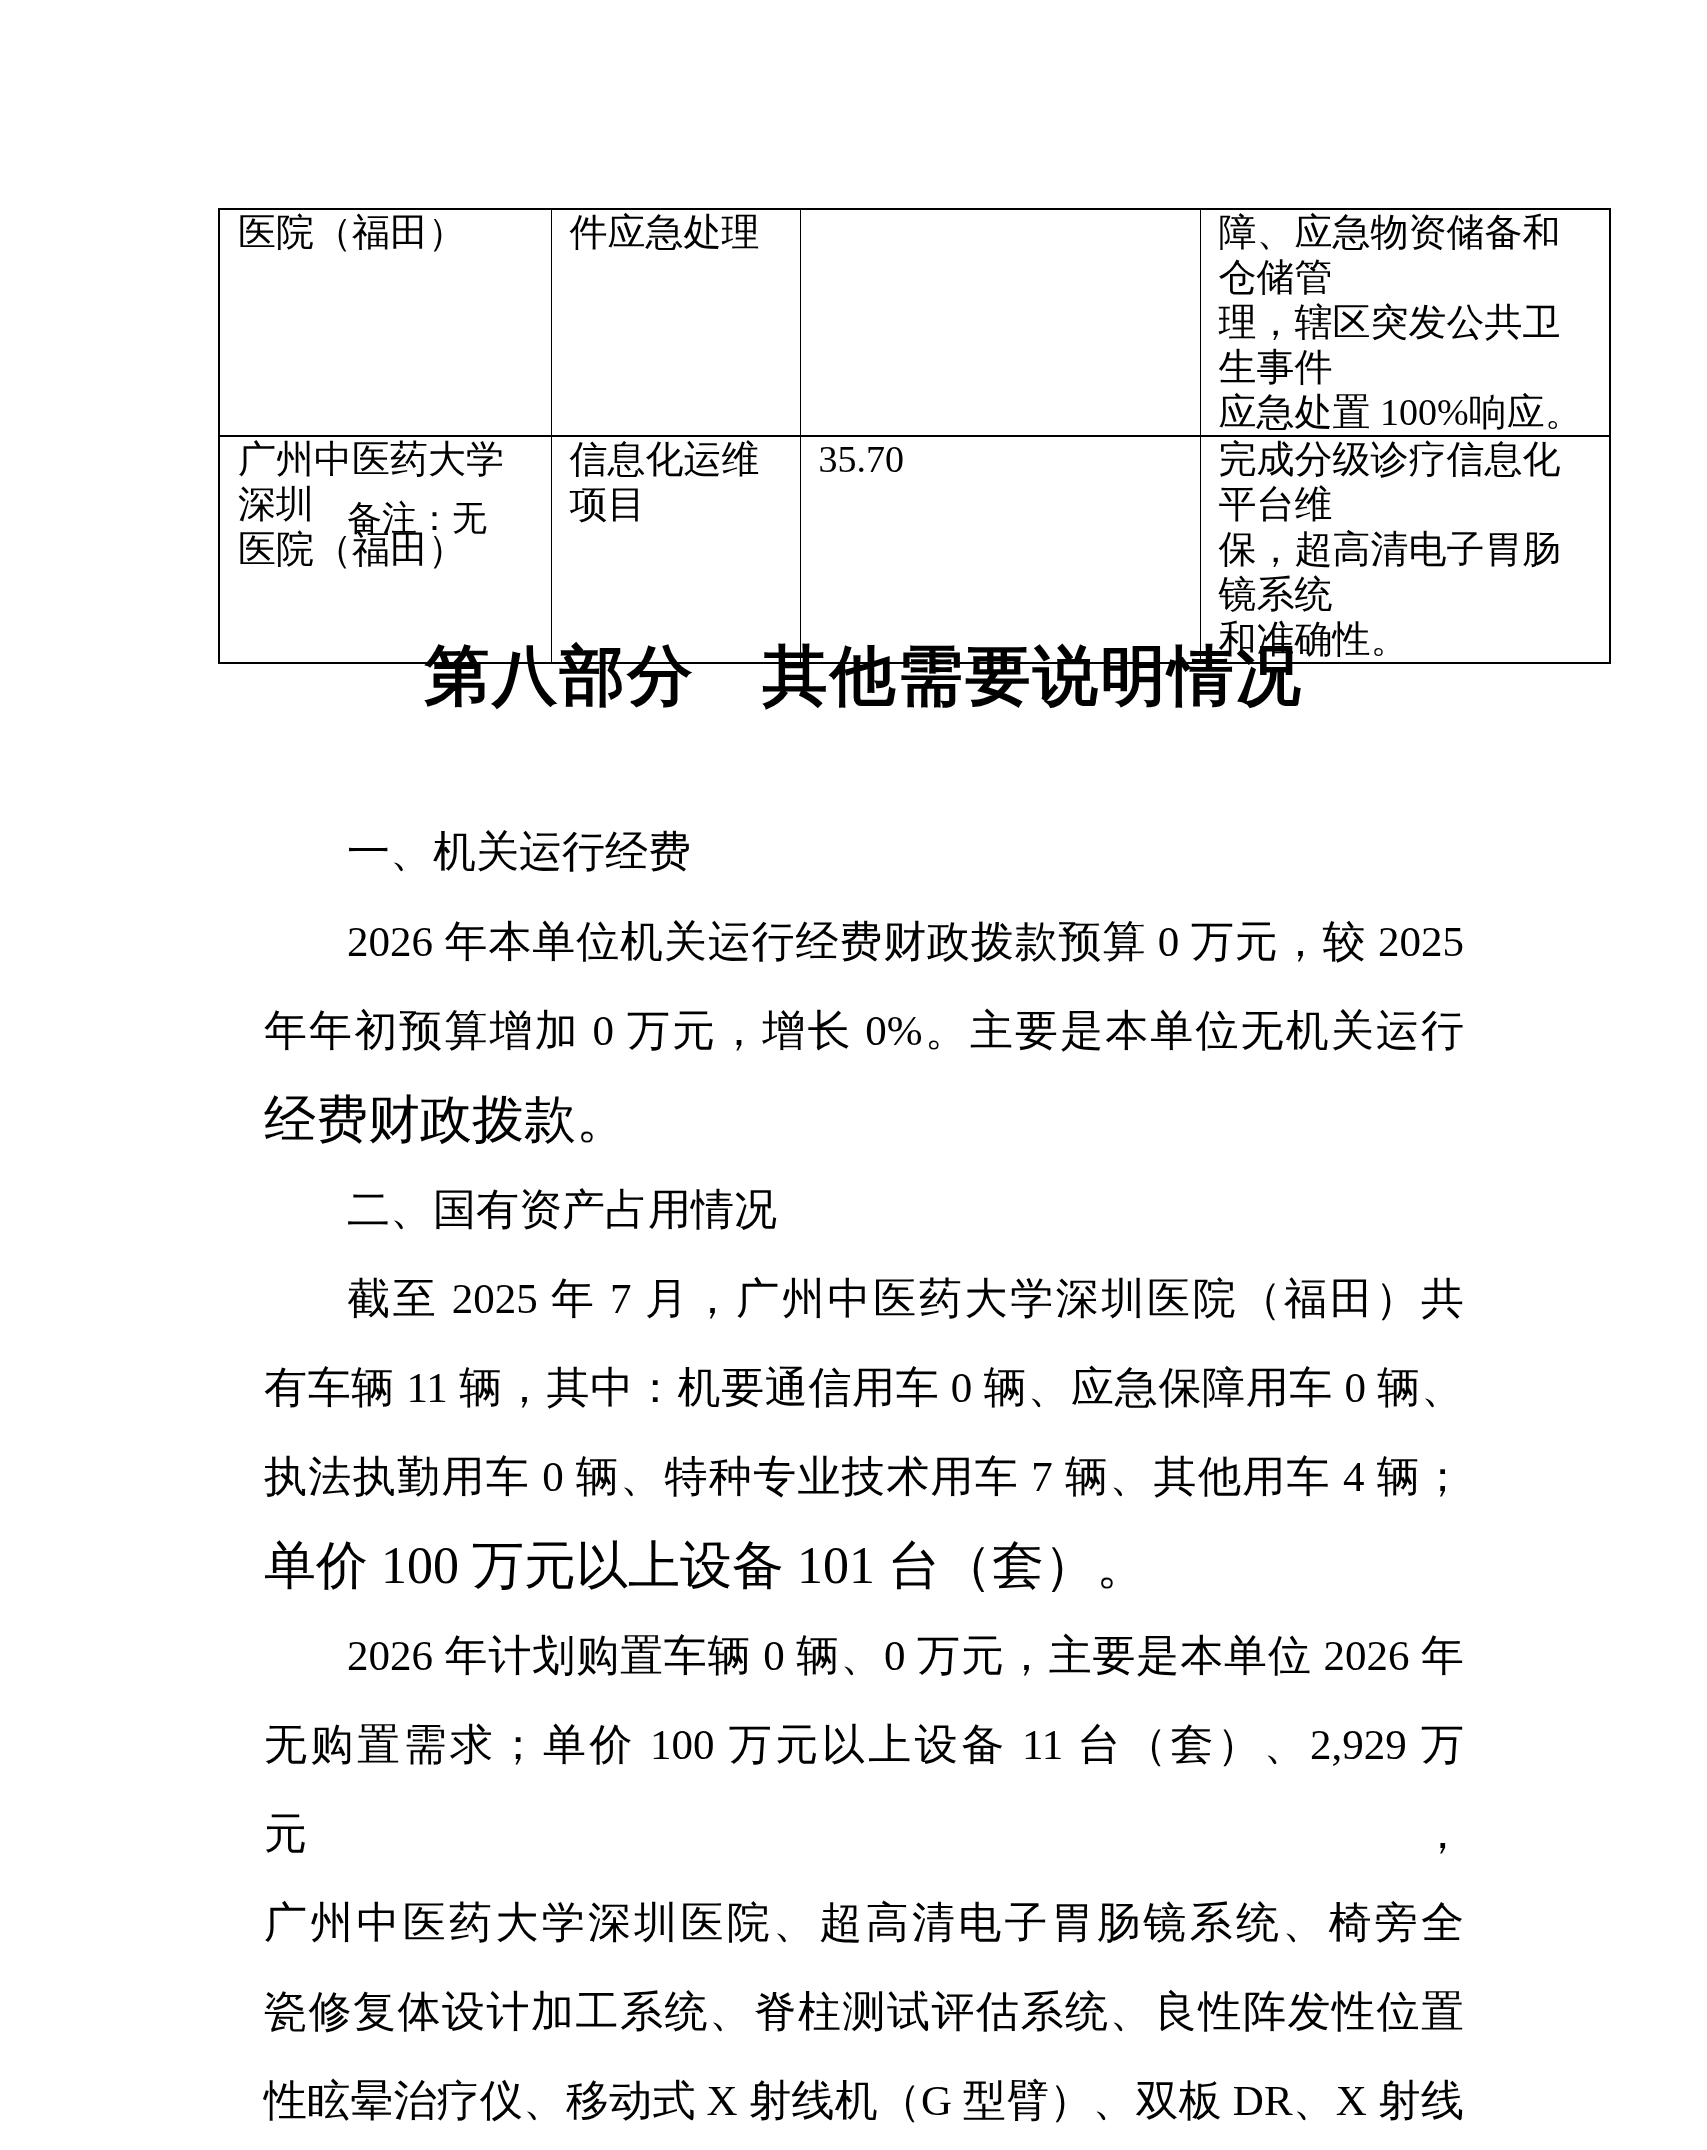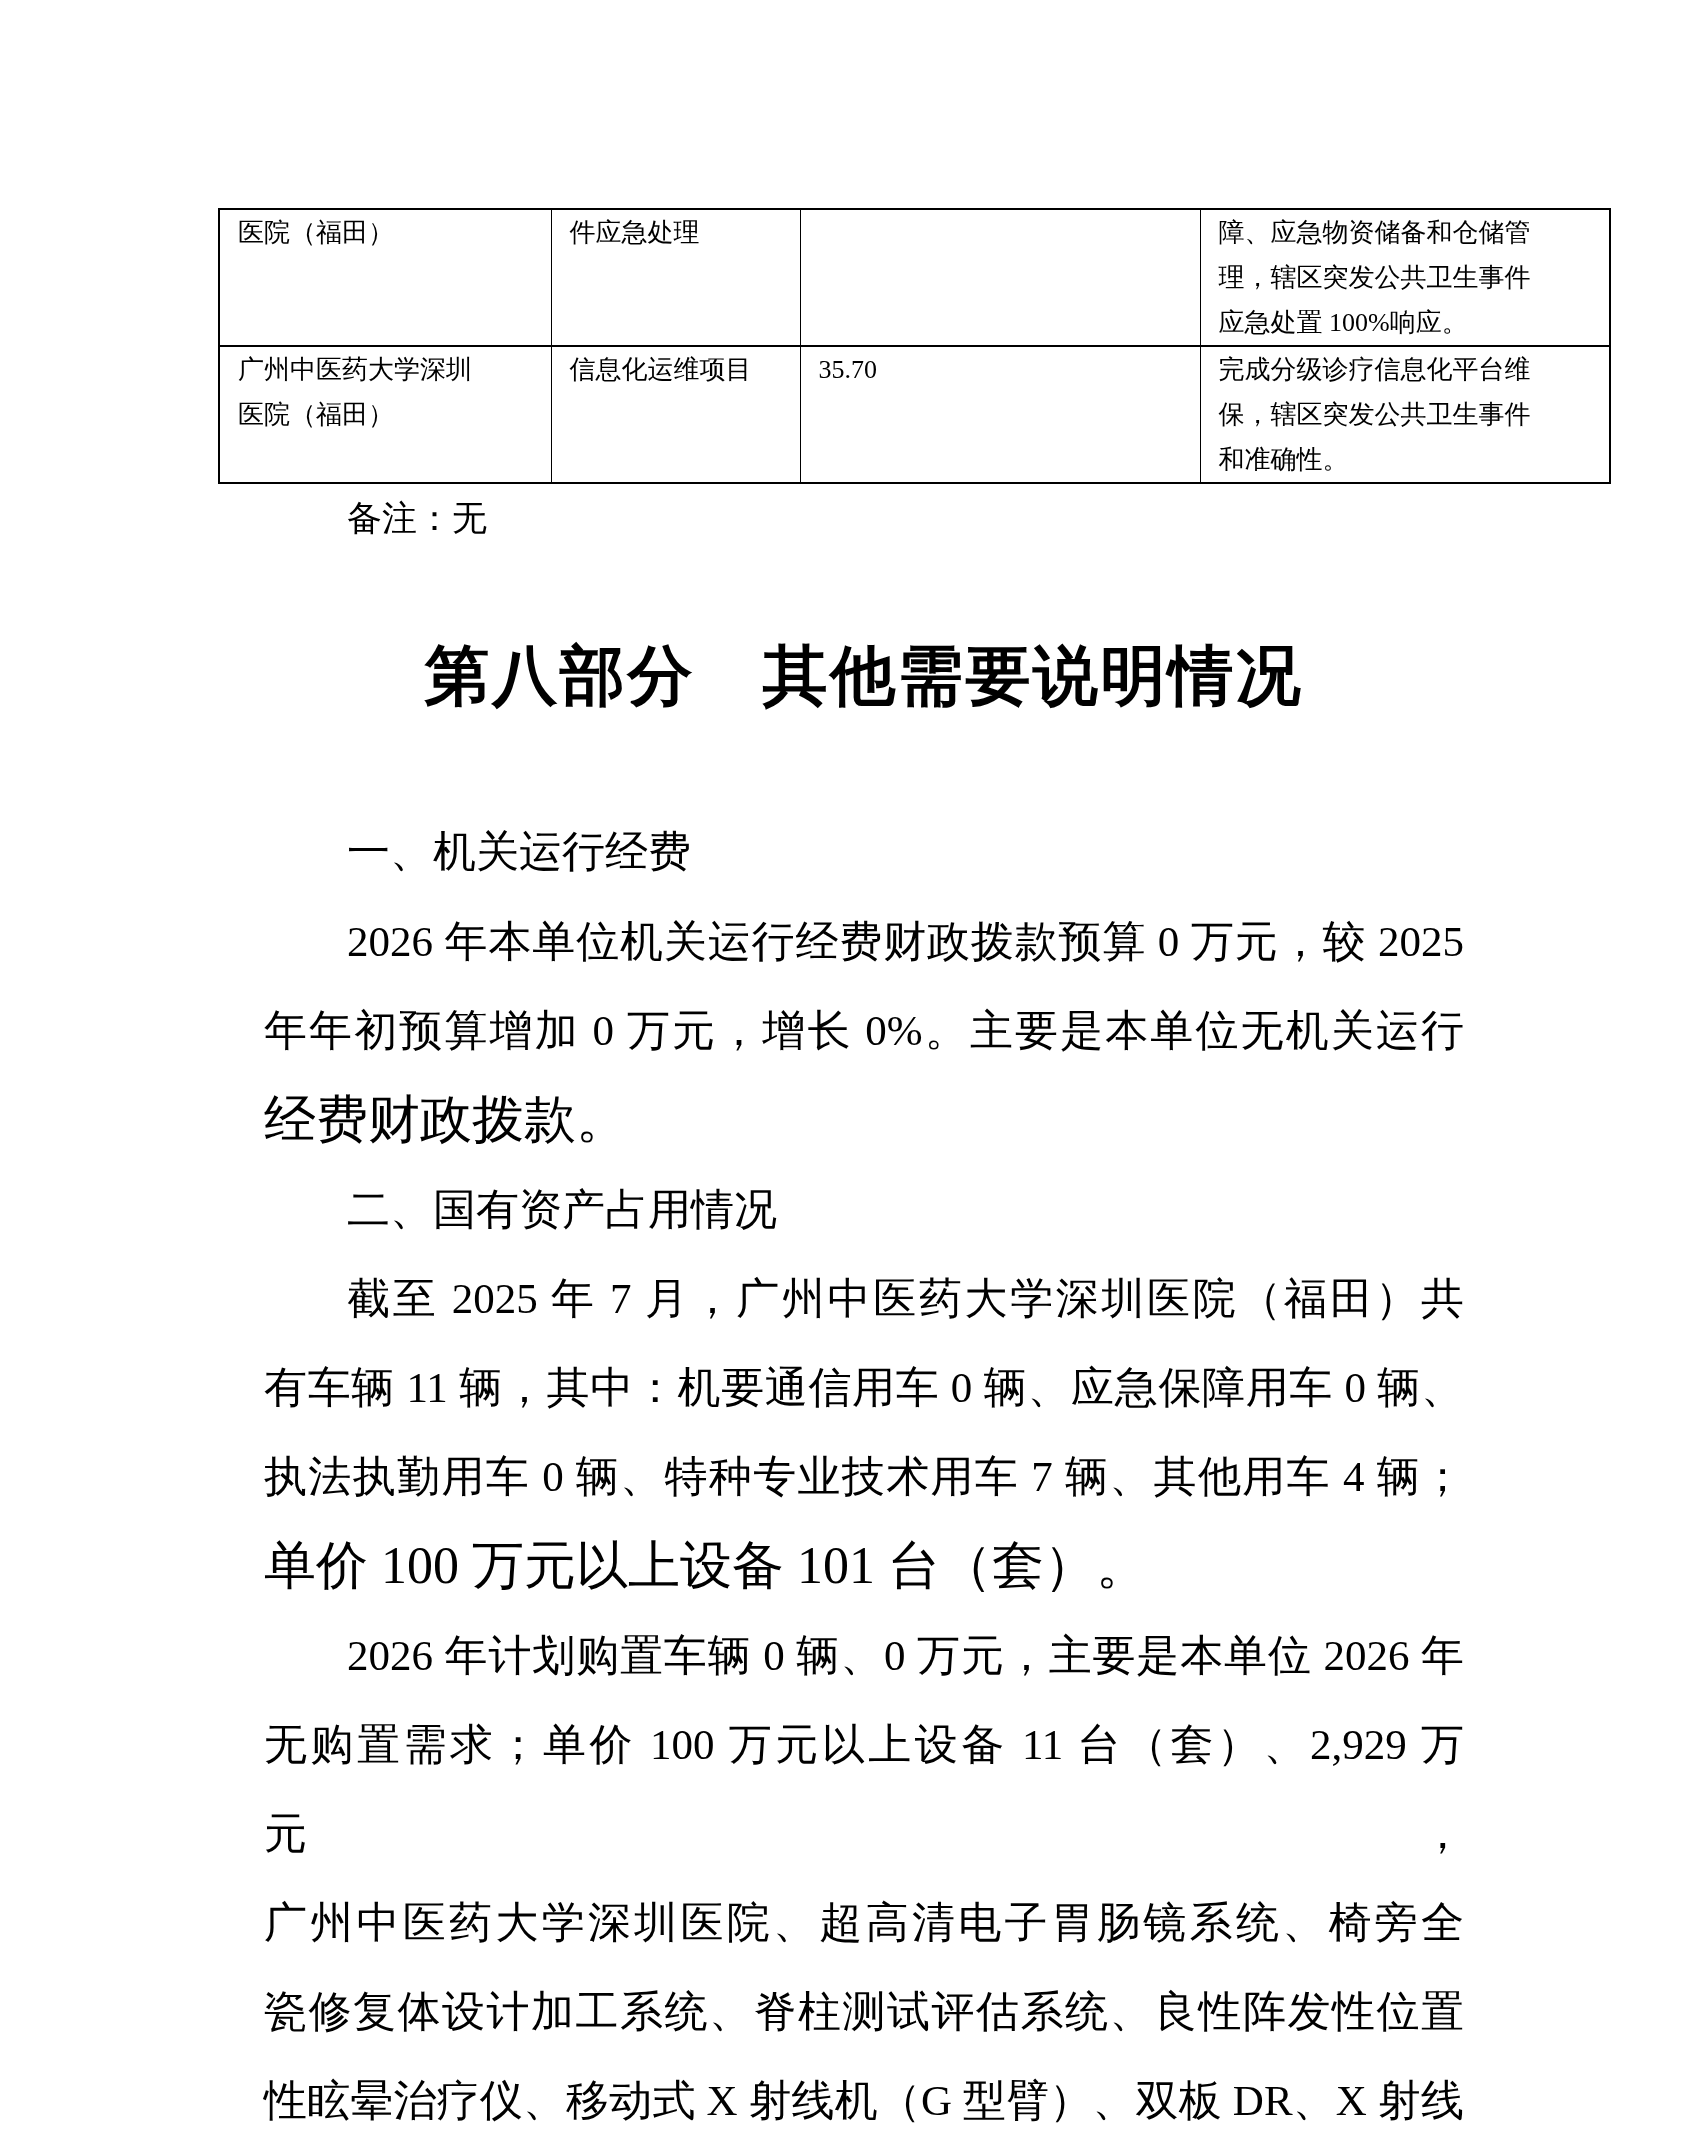--- a/index.html
+++ b/index.html
@@ -15,21 +15,21 @@
   
   table.budget {
     position:absolute; left:218px; top:208px;
     width:1390px;
     border-collapse:collapse; table-layout:fixed;
     border:2.2px solid #000;
   }
   table.budget td {
     border:1.7px solid #000;
     vertical-align:top;
-    font-size:26px; line-height:45px;
+    font-size:38px; line-height:45px;
     padding:0 17px 0 18px;
     overflow:hidden;
   }
   table.budget tr.r1 td { height:132px; border-bottom:2.6px solid #000; }
   table.budget tr.r2 td { height:135px; }
   td.c1 { padding-right:19.4px; }
 
   
   .abs { position:absolute; left:264px; width:1200px; }
   .body-line { font-size:52px; line-height:89px; white-space:nowrap; }
@@ -95,21 +95,21 @@
         <div>医院（福田）</div>
       </td>
       <td>
         <div>信息化运维项目</div>
       </td>
       <td>
         <div>35.70</div>
       </td>
       <td>
         <div>完成分级诊疗信息化平台维</div>
-        <div>保，辖区突发公共卫生事件</div>
+        <div>保，超高清电子胃肠镜系统</div>
         <div>和准确性。</div>
       </td>
     </tr>
   </tbody>
     </table>
 
   <div class="note">备注：无</div>
 
   <div class="doc-title">第八部分　其他需要说明情况</div>
 

